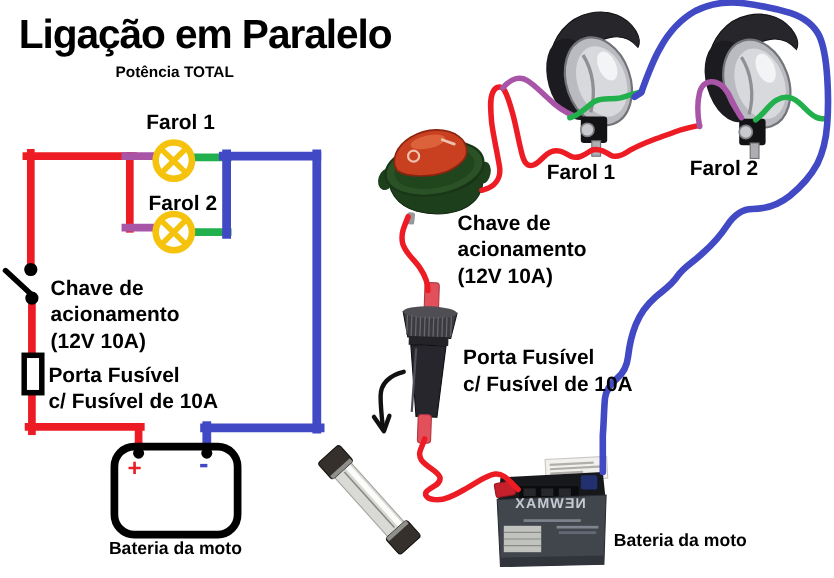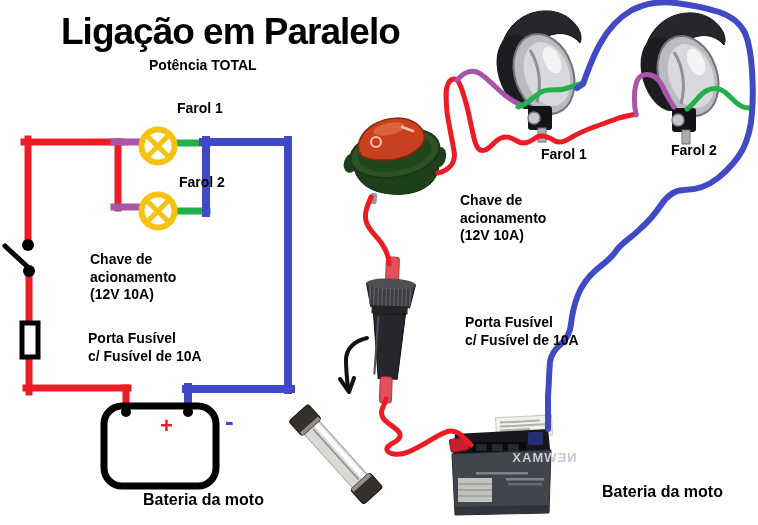--- a/index.html
+++ b/index.html
@@ -1,22 +1,22 @@
 <!DOCTYPE html>
 <html><head>
 <meta charset="utf-8">
 <style>
   html,body{margin:0;padding:0;background:#fff;}
   #stage{position:relative;width:758px;height:525px;background:#ffffff;overflow:hidden;
          font-family:"Liberation Sans","DejaVu Sans",sans-serif;}
   #wires-svg{position:absolute;left:0;top:0;}
-  .lbl{position:absolute;font-weight:bold;color:#000;white-space:nowrap;line-height:1.25;margin-left:44px;}
+  .lbl{position:absolute;font-weight:bold;color:#000;white-space:nowrap;line-height:1.25;}
   .title{left:17px;top:9px;font-size:37px;letter-spacing:-1px;}
   .subtitle{left:105px;top:57px;font-size:14px;}
-  .small{font-size:14px;}
+  .small{font-size:19px;}
   .ls-farol1{left:133px;top:100px;}
   .ls-farol2{left:135px;top:174px;}
   .ls-chave{left:46px;top:251px;}
   .ls-fusivel{left:44px;top:330px;}
   .ls-bateria{left:99px;top:490px;font-size:16px;}
   .plus{left:116px;top:412px;font-size:22px;color:#e8202a;}
   .minus{left:181px;top:405px;font-size:26px;color:#4149c5;}
   .rs-farol1{left:497px;top:146px;}
   .rs-farol2{left:627px;top:142px;}
   .rs-chave{left:416px;top:192px;}

